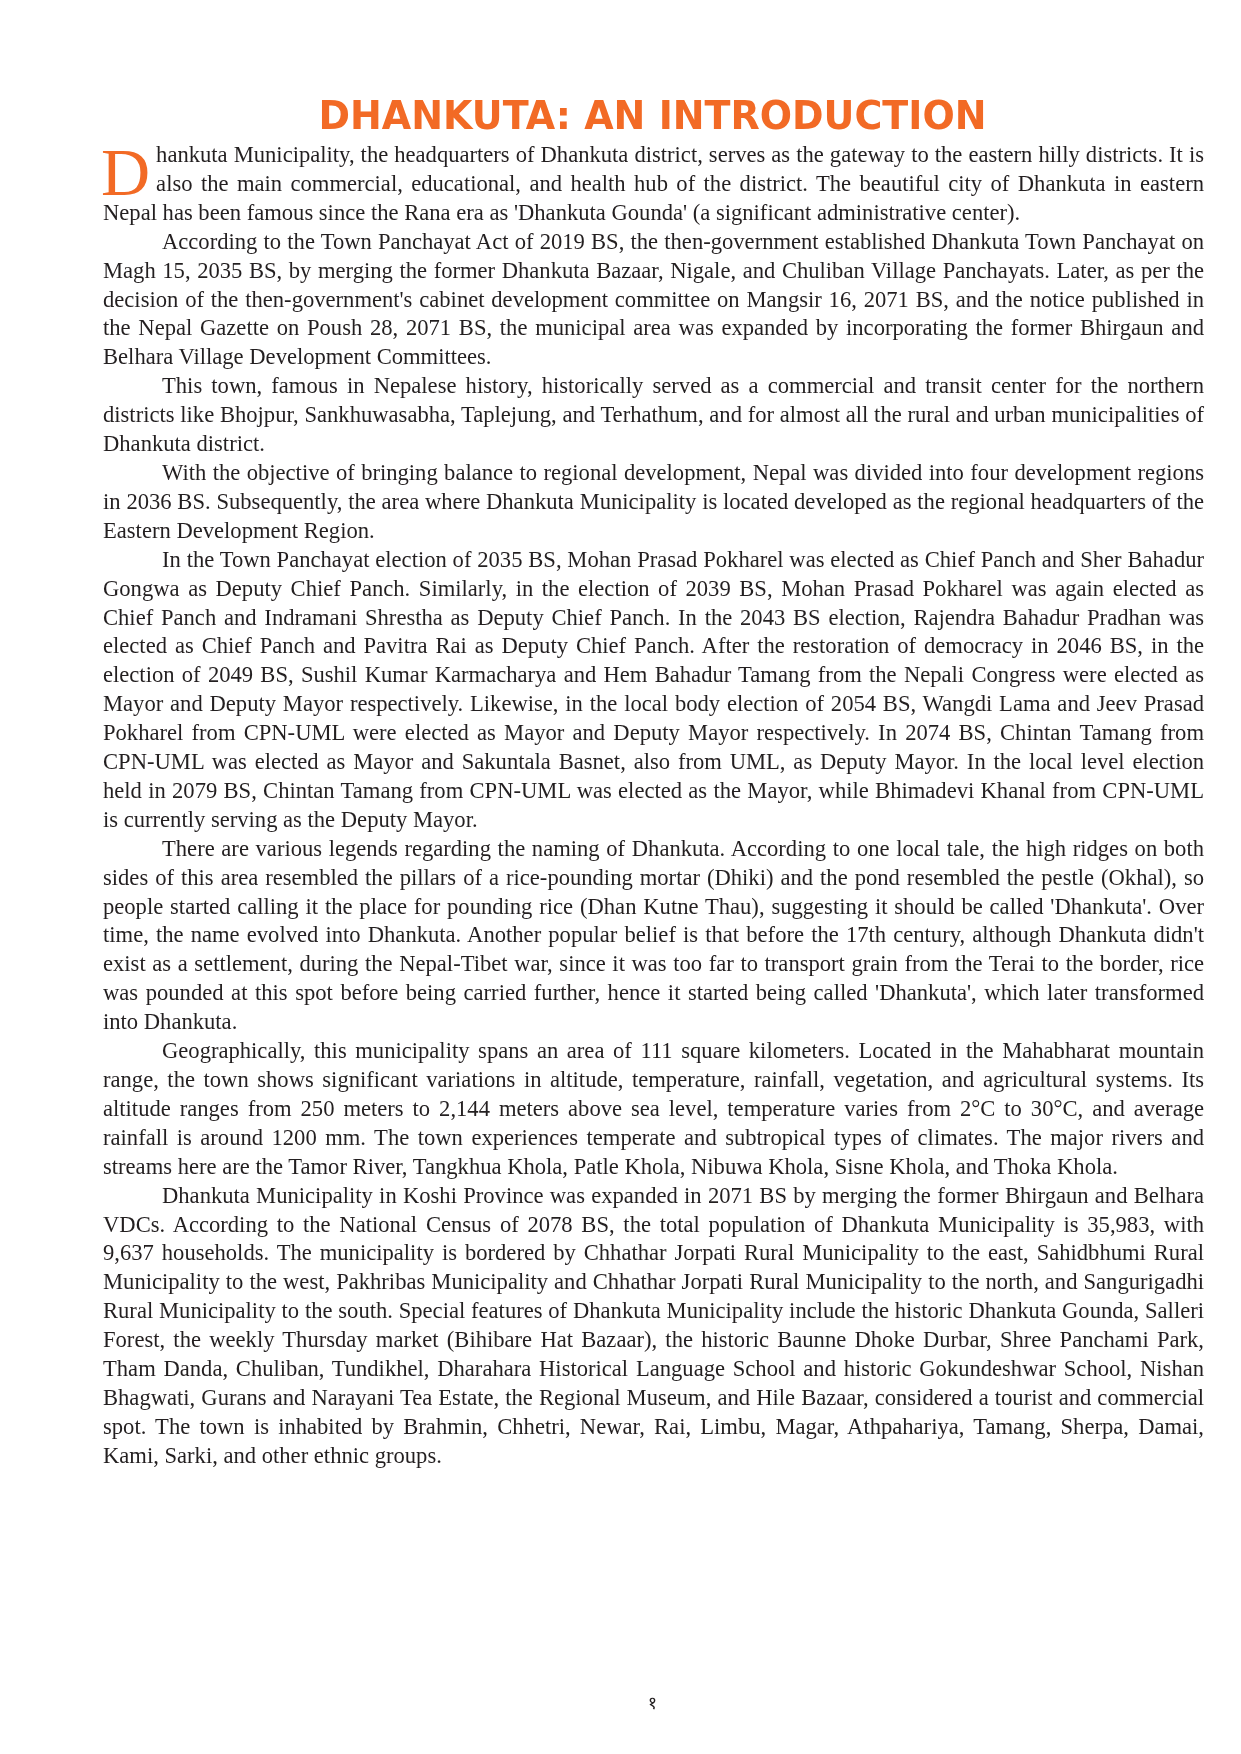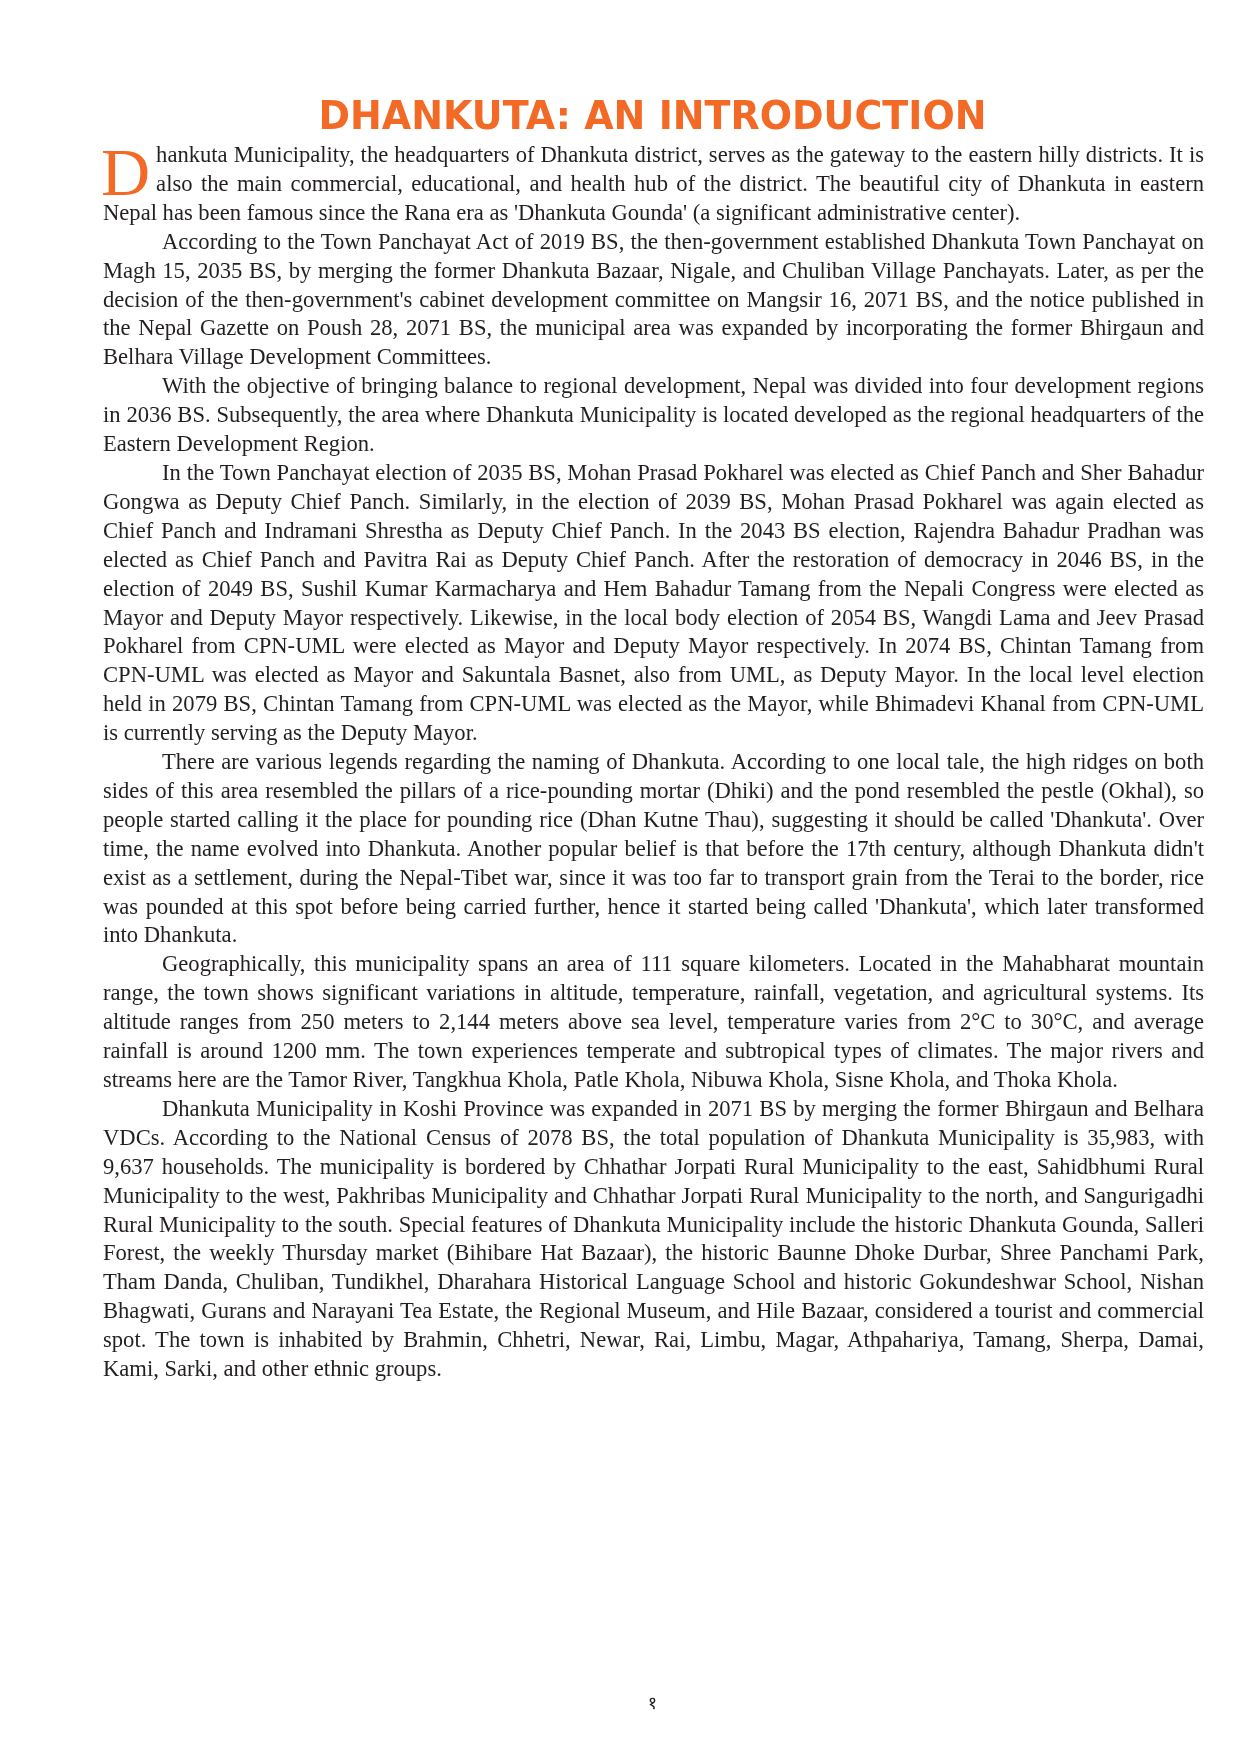--- a/index.html
+++ b/index.html
@@ -78,20 +78,21 @@
   </style>
 </head>
 <body>
 
 <div class="page">
   <h1 class="title">DHANKUTA: AN INTRODUCTION</h1>
 
   <div class="body-text">
     <p class="first"><span class="dropcap">D</span><span>hankuta Municipality, the headquarters of Dhankuta district, serves as the gateway to the eastern hilly districts. It is also the main commercial, educational, and health hub of the district. The beautiful city of Dhankuta in eastern Nepal has been famous since the Rana era as 'Dhankuta Gounda' (a significant administrative center).</span></p>
     <p>According to the Town Panchayat Act of 2019 BS, the then-government established Dhankuta Town Panchayat on Magh 15, 2035 BS, by merging the former Dhankuta Bazaar, Nigale, and Chuliban Village Panchayats. Later, as per the decision of the then-government's cabinet development committee on Mangsir 16, 2071 BS, and the notice published in the Nepal Gazette on Poush 28, 2071 BS, the municipal area was expanded by incorporating the former Bhirgaun and Belhara Village Development Committees.</p>
+    <p>This town, famous in Nepalese history, historically served as a commercial and transit center for the northern districts like Bhojpur, Sankhuwasabha, Taplejung, and Terhathum, and for almost all the rural and urban municipalities of Dhankuta district.</p>
     <p>With the objective of bringing balance to regional development, Nepal was divided into four development regions in 2036 BS. Subsequently, the area where Dhankuta Municipality is located developed as the regional headquarters of the Eastern Development Region.</p>
     <p>In the Town Panchayat election of 2035 BS, Mohan Prasad Pokharel was elected as Chief Panch and Sher Bahadur Gongwa as Deputy Chief Panch. Similarly, in the election of 2039 BS, Mohan Prasad Pokharel was again elected as Chief Panch and Indramani Shrestha as Deputy Chief Panch. In the 2043 BS election, Rajendra Bahadur Pradhan was elected as Chief Panch and Pavitra Rai as Deputy Chief Panch. After the restoration of democracy in 2046 BS, in the election of 2049 BS, Sushil Kumar Karmacharya and Hem Bahadur Tamang from the Nepali Congress were elected as Mayor and Deputy Mayor respectively. Likewise, in the local body election of 2054 BS, Wangdi Lama and Jeev Prasad Pokharel from CPN-UML were elected as Mayor and Deputy Mayor respectively. In 2074 BS, Chintan Tamang from CPN-UML was elected as Mayor and Sakuntala Basnet, also from UML, as Deputy Mayor. In the local level election held in 2079 BS, Chintan Tamang from CPN-UML was elected as the Mayor, while Bhimadevi Khanal from CPN-UML is currently serving as the Deputy Mayor.</p>
     <p>There are various legends regarding the naming of Dhankuta. According to one local tale, the high ridges on both sides of this area resembled the pillars of a rice-pounding mortar (Dhiki) and the pond resembled the pestle (Okhal), so people started calling it the place for pounding rice (Dhan Kutne Thau), suggesting it should be called 'Dhankuta'. Over time, the name evolved into Dhankuta. Another popular belief is that before the 17th century, although Dhankuta didn't exist as a settlement, during the Nepal-Tibet war, since it was too far to transport grain from the Terai to the border, rice was pounded at this spot before being carried further, hence it started being called 'Dhankuta', which later transformed into Dhankuta.</p>
     <p>Geographically, this municipality spans an area of 111 square kilometers. Located in the Mahabharat mountain range, the town shows significant variations in altitude, temperature, rainfall, vegetation, and agricultural systems. Its altitude ranges from 250 meters to 2,144 meters above sea level, temperature varies from 2°C to 30°C, and average rainfall is around 1200 mm. The town experiences temperate and subtropical types of climates. The major rivers and streams here are the Tamor River, Tangkhua Khola, Patle Khola, Nibuwa Khola, Sisne Khola, and Thoka Khola.</p>
     <p>Dhankuta Municipality in Koshi Province was expanded in 2071 BS by merging the former Bhirgaun and Belhara VDCs. According to the National Census of 2078 BS, the total population of Dhankuta Municipality is 35,983, with 9,637 households. The municipality is bordered by Chhathar Jorpati Rural Municipality to the east, Sahidbhumi Rural Municipality to the west, Pakhribas Municipality and Chhathar Jorpati Rural Municipality to the north, and Sangurigadhi Rural Municipality to the south. Special features of Dhankuta Municipality include the historic Dhankuta Gounda, Salleri Forest, the weekly Thursday market (Bihibare Hat Bazaar), the historic Baunne Dhoke Durbar, Shree Panchami Park, Tham Danda, Chuliban, Tundikhel, Dharahara Historical Language School and historic Gokundeshwar School, Nishan Bhagwati, Gurans and Narayani Tea Estate, the Regional Museum, and Hile Bazaar, considered a tourist and commercial spot. The town is inhabited by Brahmin, Chhetri, Newar, Rai, Limbu, Magar, Athpahariya, Tamang, Sherpa, Damai, Kami, Sarki, and other ethnic groups.</p>
   </div>
 
   <div class="page-number">१</div>
 </div>
 

